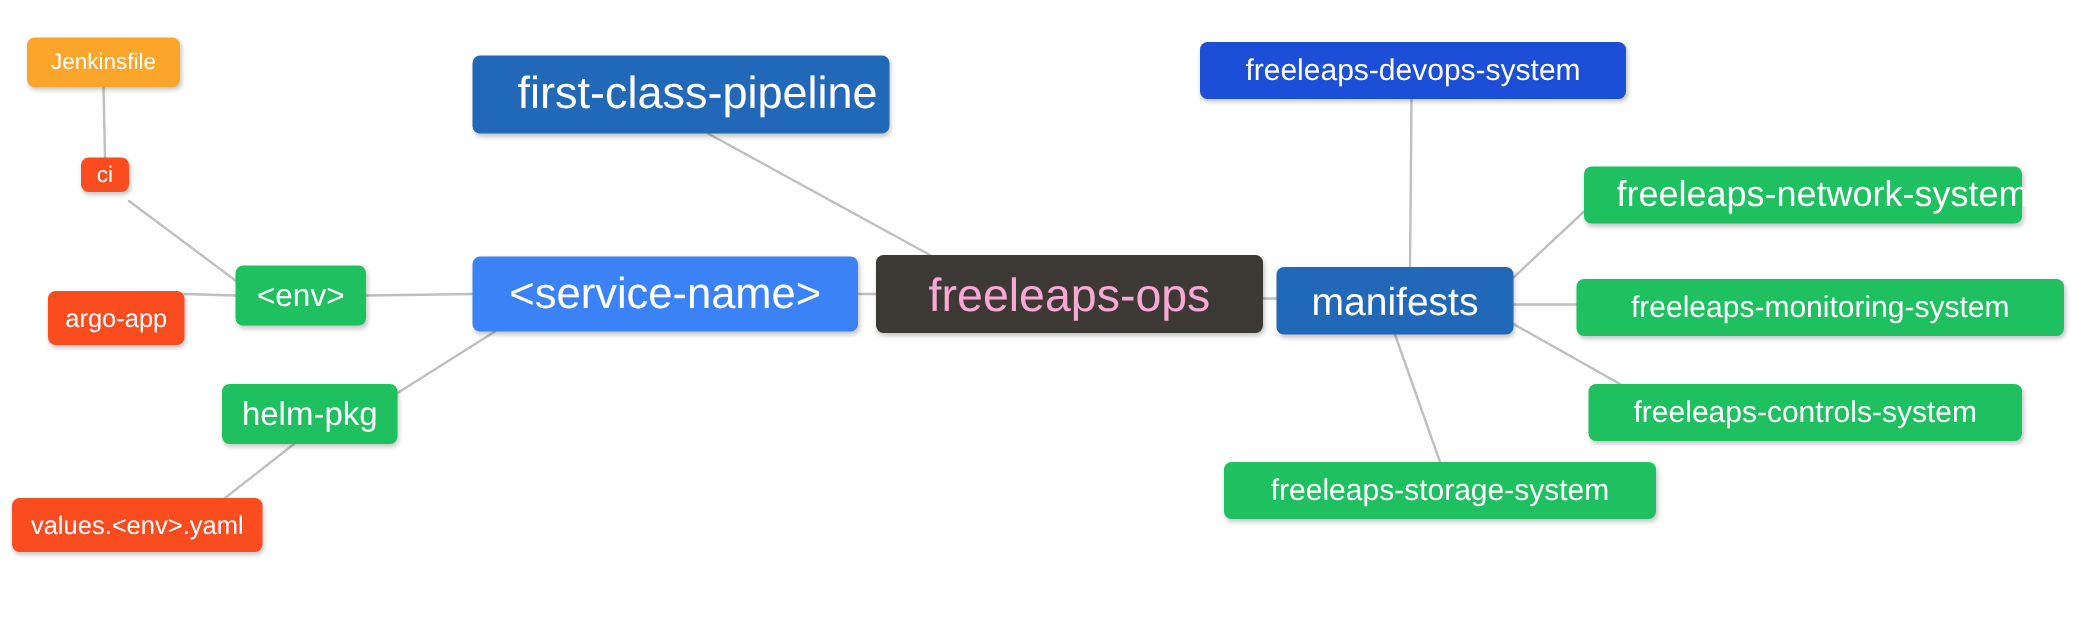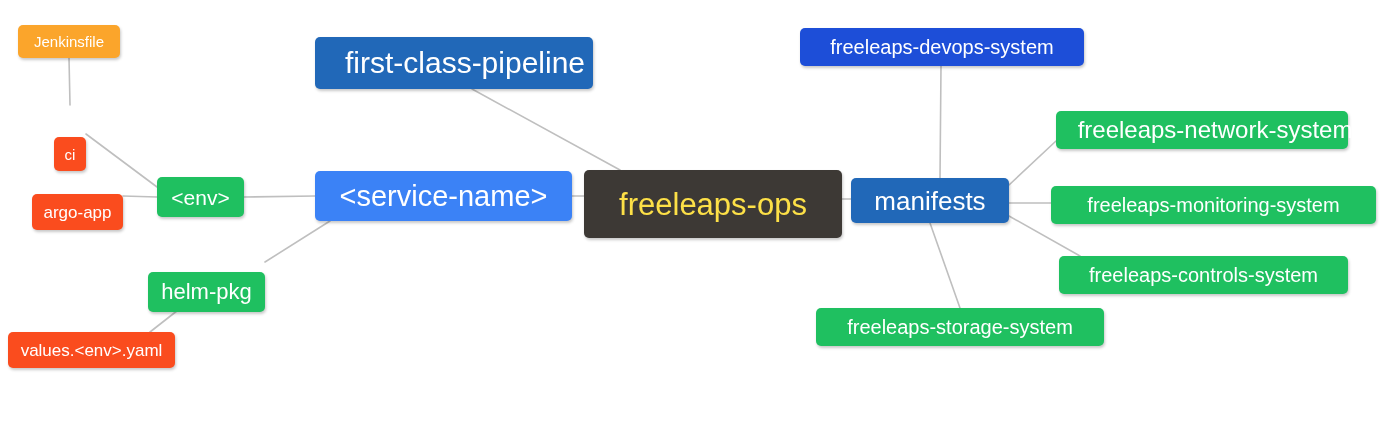--- a/index.html
+++ b/index.html
@@ -65,42 +65,42 @@
       <line x1="940" y1="178" x2="941" y2="66" stroke="#bfbfbf" stroke-width="1.6" stroke-linecap="round"></line>
       <line x1="1009" y1="185" x2="1056" y2="141" stroke="#bfbfbf" stroke-width="1.6" stroke-linecap="round"></line>
       <line x1="1009" y1="203" x2="1051" y2="203" stroke="#bfbfbf" stroke-width="1.6" stroke-linecap="round"></line>
       <line x1="1009" y1="216" x2="1080" y2="256" stroke="#bfbfbf" stroke-width="1.6" stroke-linecap="round"></line>
       <line x1="930" y1="223" x2="960" y2="308" stroke="#bfbfbf" stroke-width="1.6" stroke-linecap="round"></line>
     </svg>
   <div id="node-layer">
       <div class="mm-node" style="left: 18px; top: 25px; width: 102px; height: 33px; background: rgb(251, 165, 43); color: rgb(255, 255, 255); font-size: 15px; text-align: right;">
         <span class="mm-label">Jenkinsfile</span>
       </div>
-      <div class="mm-node" style="left: 54px; top: 105px; width: 32px; height: 34px; background: rgb(250, 76, 30); color: rgb(255, 255, 255); font-size: 15px; margin-top: 32px;">
+      <div class="mm-node" style="left: 54px; top: 105px; width: 32px; height: 23px; background: rgb(250, 76, 30); color: rgb(255, 255, 255); font-size: 15px;">
         <span class="mm-label">ci</span>
       </div>
       <div class="mm-node" style="left: 32px; top: 178px; width: 91px; height: 36px; background: rgb(250, 76, 30); color: rgb(255, 255, 255); font-size: 17px; margin-top: 16px;">
         <span class="mm-label">argo-app</span>
       </div>
       <div class="mm-node" style="left: 157px; top: 177px; width: 87px; height: 40px; background: rgb(31, 192, 96); color: rgb(255, 255, 255); font-size: 21px;">
         <span class="mm-label">&lt;env&gt;</span>
       </div>
-      <div class="mm-node" style="left: 148px; top: 256px; width: 117px; height: 40px; background: rgb(31, 192, 96); color: rgb(255, 255, 255); font-size: 22px; margin-top: 16px;">
+      <div class="mm-node" style="left: 148px; top: 256px; width: 117px; height: 40px; background: rgb(31, 192, 96); color: rgb(255, 255, 255); font-size: 22px;">
         <span class="mm-label">helm-pkg</span>
       </div>
       <div class="mm-node" style="left: 8px; top: 332px; width: 167px; height: 36px; background: rgb(250, 76, 30); color: rgb(255, 255, 255); font-size: 17px;">
         <span class="mm-label">values.&lt;env&gt;.yaml</span>
       </div>
       <div class="mm-node" style="left: 315px; top: 37px; width: 278px; height: 52px; background: rgb(33, 104, 184); color: rgb(255, 255, 255); font-size: 30px; padding-left: 32px;">
         <span class="mm-label">first-class-pipeline</span>
       </div>
       <div class="mm-node" style="left: 315px; top: 171px; width: 257px; height: 50px; background: #3b82f6; color: rgb(255, 255, 255); font-size: 29px;">
         <span class="mm-label">&lt;service-name&gt;</span>
       </div>
-      <div class="mm-node" style="left: 584px; top: 170px; width: 258px; height: 68px; background: rgb(61, 57, 53); color: #fde047; font-size: 31px;">
+      <div class="mm-node" style="left: 584px; top: 170px; width: 258px; height: 52px; background: rgb(61, 57, 53); color: #f9a8d4; font-size: 31px;">
         <span class="mm-label">freeleaps-ops</span>
       </div>
       <div class="mm-node" style="left: 851px; top: 178px; width: 158px; height: 45px; background: rgb(33, 104, 184); color: rgb(255, 255, 255); font-size: 26px;">
         <span class="mm-label">manifests</span>
       </div>
       <div class="mm-node" style="left: 800px; top: 28px; width: 284px; height: 38px; background: #1d4ed8; color: rgb(255, 255, 255); font-size: 20px;">
         <span class="mm-label">freeleaps-devops-system</span>
       </div>
       <div class="mm-node" style="left: 1056px; top: 111px; width: 292px; height: 38px; background: rgb(31, 192, 96); color: rgb(255, 255, 255); font-size: 24px; padding-left: 36px;">
         <span class="mm-label">freeleaps-network-system</span>

